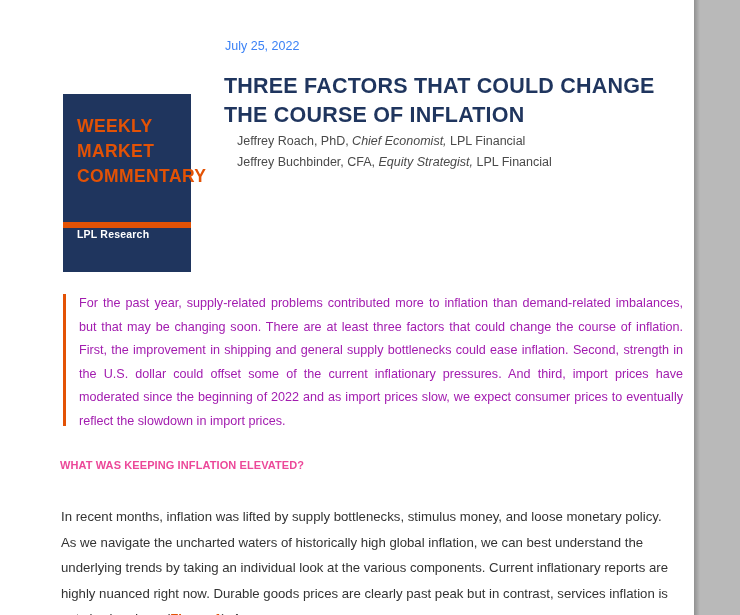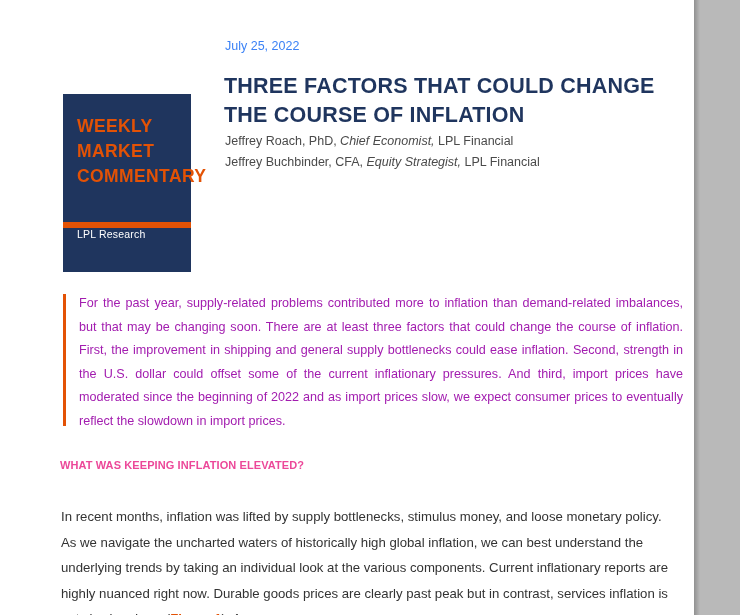--- a/index.html
+++ b/index.html
@@ -67,21 +67,21 @@
     font-size: 17.5px;
     line-height: 25px;
     letter-spacing: 0.4px;
   }
   .cover-sub {
     position: absolute;
     left: 14px;
     top: 134px;
     color: #ffffff;
     font-size: 10.5px;
-    font-weight: normal;
+    font-weight: bold;
     letter-spacing: 0.2px;
   }
 
   .doc-date {
     position: absolute;
     left: 225px;
     top: 39px;
     font-size: 12.5px;
     color: #3b82f6;
   }
@@ -100,20 +100,21 @@
     position: absolute;
     left: 225px;
     top: 131px;
     width: 460px;
   }
   .author-line {
     font-size: 12.5px;
     color: #4a4a4a;
     line-height: 20.5px;
     white-space: nowrap;
+    margin-left: 12px;
   }
   .author-line .role {
     font-style: italic;
   }
 
   
   .callout {
     position: absolute;
     left: 63px;
     top: 292px;

